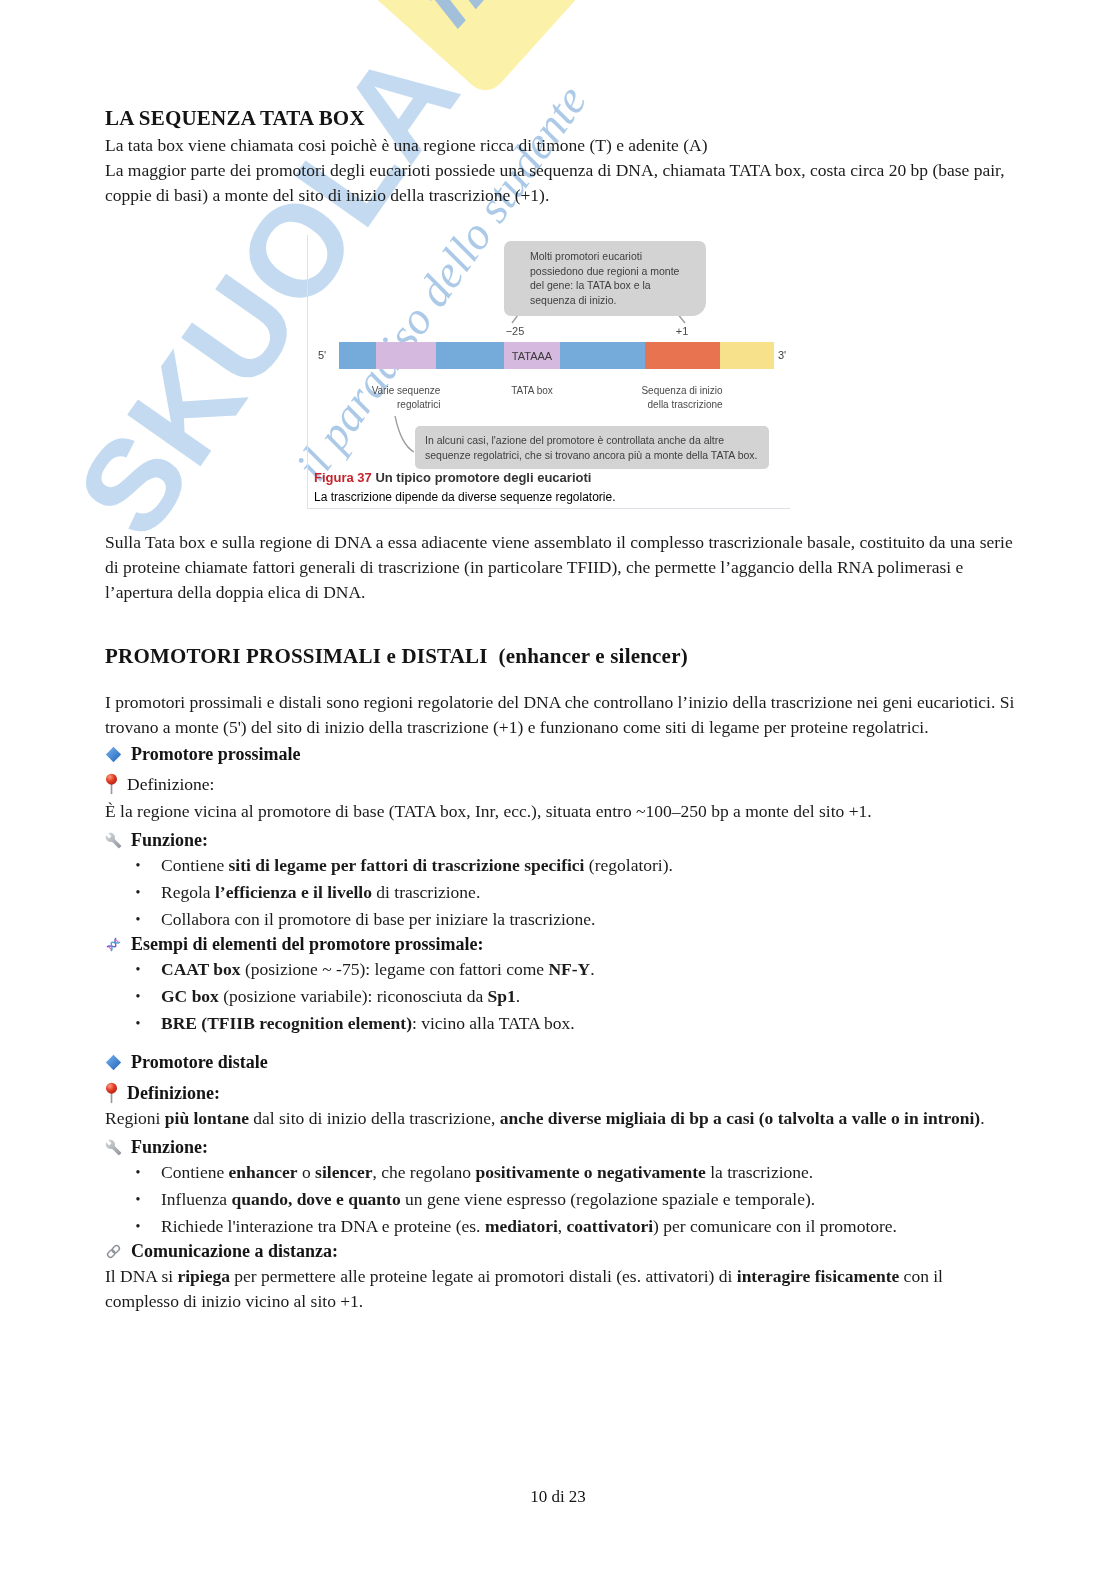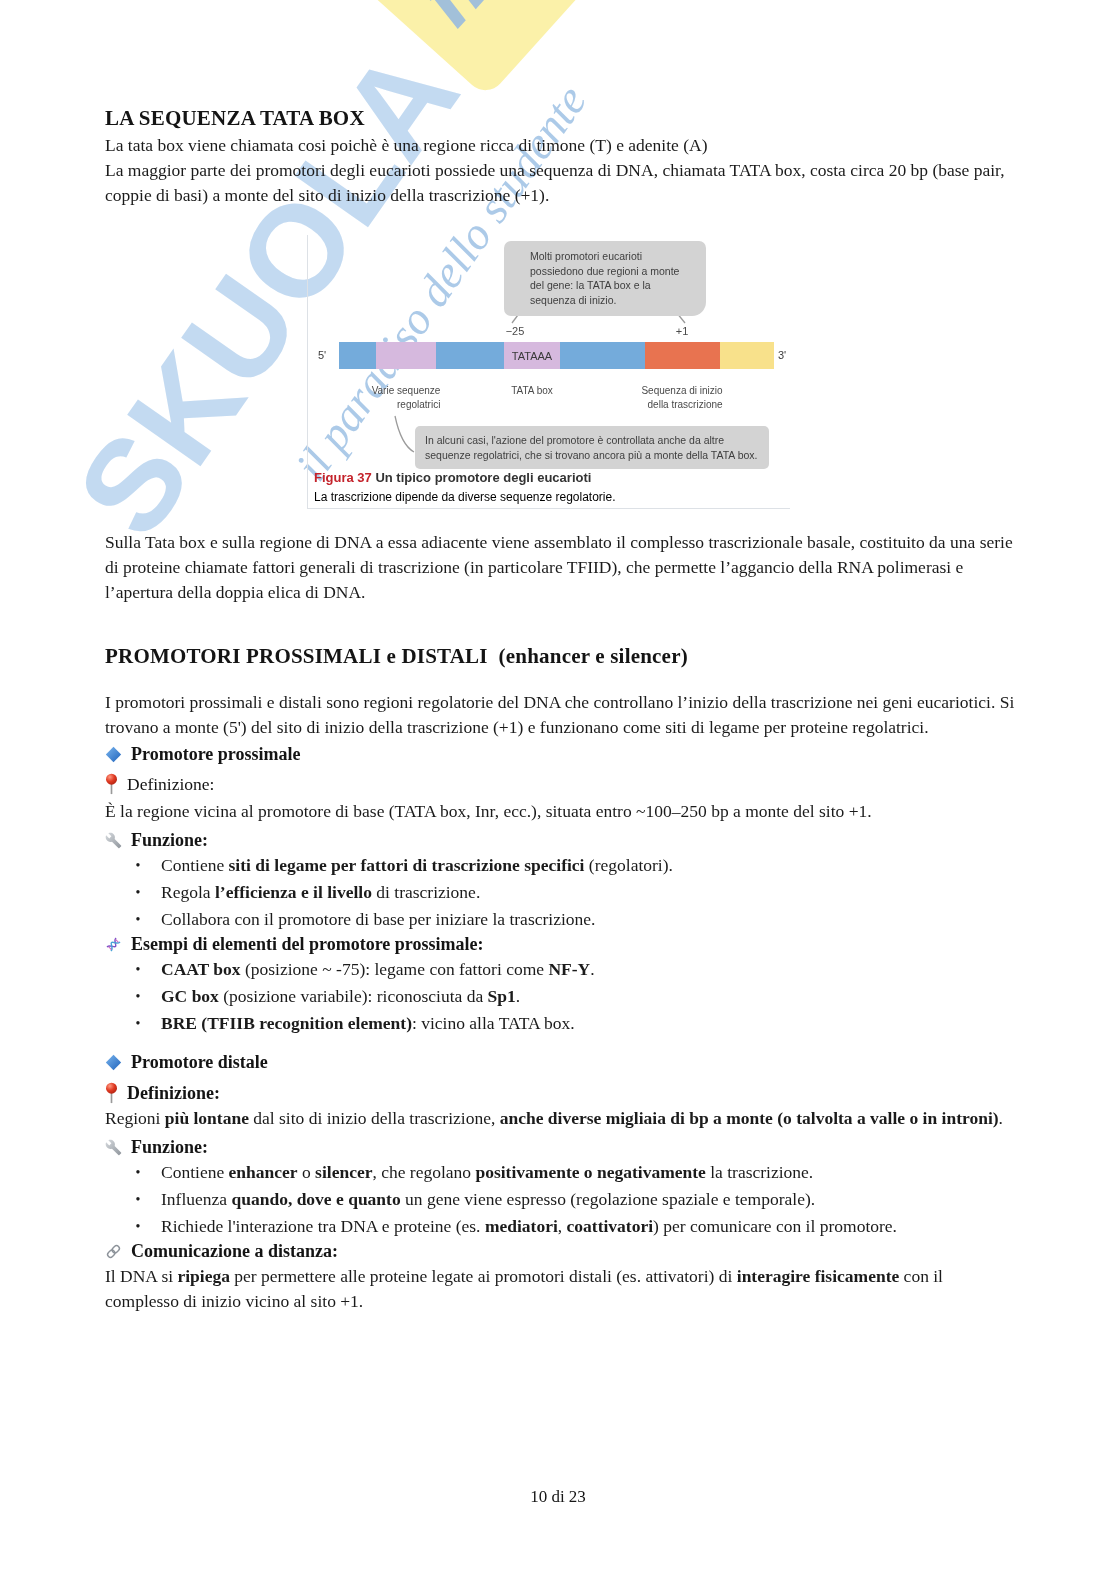--- a/index.html
+++ b/index.html
@@ -219,21 +219,21 @@
 
     <div class="h-ico" style="margin-top:9px;">
       <span class="ic">
         <svg width="13" height="22" viewBox="0 0 14 24">
             <line x1="7" y1="11" x2="7" y2="23" stroke="#9a9a9a" stroke-width="1.8"></line>
             <circle cx="7" cy="6.8" r="6" fill="url(#gp)"></circle>
           </svg>
       </span>
       <span>Definizione:</span>
     </div>
-    <p class="body-p" style="margin-top:2px;">Regioni <b>più lontane</b> dal sito di inizio della trascrizione, <b>anche diverse migliaia di bp a monte (o talvolta a valle o in introni)</b>.</p>
+    <p class="body-p" style="margin-top:2px;">Regioni <b>più lontane</b> dal sito di inizio della trascrizione, <b>anche diverse migliaia di bp a casi (o talvolta a valle o in introni)</b>.</p>
 
     <div class="h-ico" style="margin-top:6px;">
       <span class="ic">
         <svg width="17" height="17" viewBox="0 0 24 24">
             <path fill="url(#gw)" d="M22.7 19l-9.1-9.1c.9-2.3.4-5-1.5-6.9-2-2-5-2.4-7.4-1.3L9 6 6 9 1.6 4.7C.4 7.1.9 10.1 2.9 12.1c1.9 1.9 4.6 2.4 6.9 1.5l9.1 9.1c.4.4 1 .4 1.4 0l2.3-2.3c.5-.4.5-1.1.1-1.4z"></path>
           </svg>
       </span>
       <span>Funzione:</span>
     </div>
     <ul class="blist">

